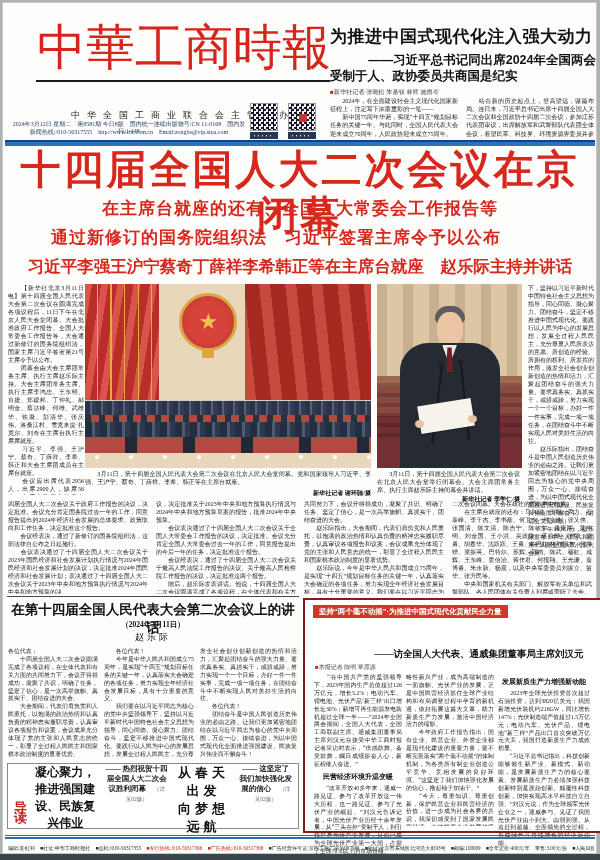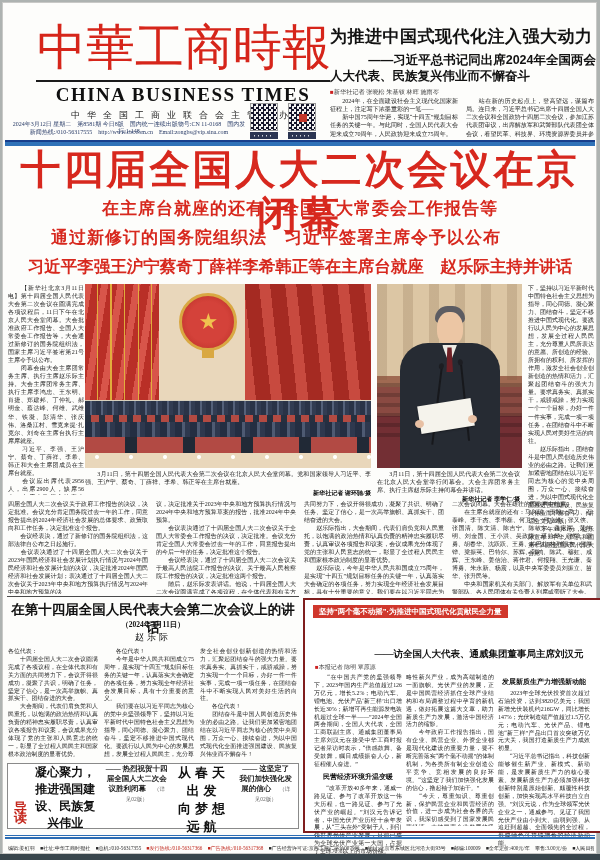--- a/index.html
+++ b/index.html
@@ -140,34 +140,33 @@
   .bottom-strip{left:0;top:854px;width:600px;height:6px;background:#39464c;}
 </style>
 </head>
 <body>
 
 <div class="sheet"></div>
 <div class="abs" style="left:0;top:0;width:600px;height:860px;">
 
   <div class="abs m-title sans">中華工商時報</div>
   <div class="abs m-rule"></div>
-  <div class="abs m-en serif">CHINA BUSINESS TIMES</div>
   <div class="abs m-org">中华全国工商业联合会主管主办</div>
   <div class="abs m-d1">2024年3月12日 星期二　第8581期 今日8版　国内统一连续出版物号:CN 11-0168　国内发行:1-148</div>
   <div class="abs m-d2">新闻热线:/010-56317555　http://www.cbt.com.cn　Email:zongbs@vip.sina.com</div>
   <div class="abs qr" style="left:250px;"></div>
   <div class="abs qr" style="left:288px;">
       <span class="qr-red"></span>
     </div>
   <div class="abs qr-cap" style="left:250px;"></div>
   <div class="abs qr-cap" style="left:288px;"></div>
 
   <div class="abs tr-h sans">为推进中国式现代化注入强大动力</div>
   <div class="abs tr-d1 sans">——习近平总书记同出席2024年全国两会</div>
-  <div class="abs tr-d2 sans">人大代表、民族复兴伟业而不懈奋斗</div>
+  <div class="abs tr-d2 sans">受制于人、政协委员共商国是纪实</div>
   <div class="abs tr-by"><b>■</b><span>新华社记者 张晓松 朱基钗 林晖 施雨岑</span></div>
   <div class="abs t tr-c1">　　2024年，在全面建设社会主义现代化国家新征程上，注定写下浓墨重彩的一笔——
 　　新中国75周年华诞，实现“十四五”规划目标任务的关键一年。与此同时，全国人民代表大会迎来成立70周年，人民政协迎来成立75周年。</div>
   <div class="abs t tr-c2">　　站在新的历史起点上，登高望远，谋篇布局。连日来，习近平总书记出席十四届全国人大二次会议和全国政协十四届二次会议，参加江苏代表团审议，出席解放军和武警部队代表团全体会议，看望民革、科技界、环境资源界委员并参加联组会，同大家深入交流、共商国是，为推进中国式现代化注入强大动力。（下转03版）</div>
   <div class="abs bluebar"></div>
 
   <div class="abs bn-main sans">十四届全国人大二次会议在京闭幕</div>
   <div class="abs bn-d1 sans">在主席台就座的还有、全国人大常委会工作报告等</div>
   <div class="abs bn-d2 sans">通过新修订的国务院组织法　习近平签署主席令予以公布</div>
   <div class="abs bn-d3 sans">习近平李强王沪宁蔡奇丁薛祥李希韩正等在主席台就座　赵乐际主持并讲话</div>

